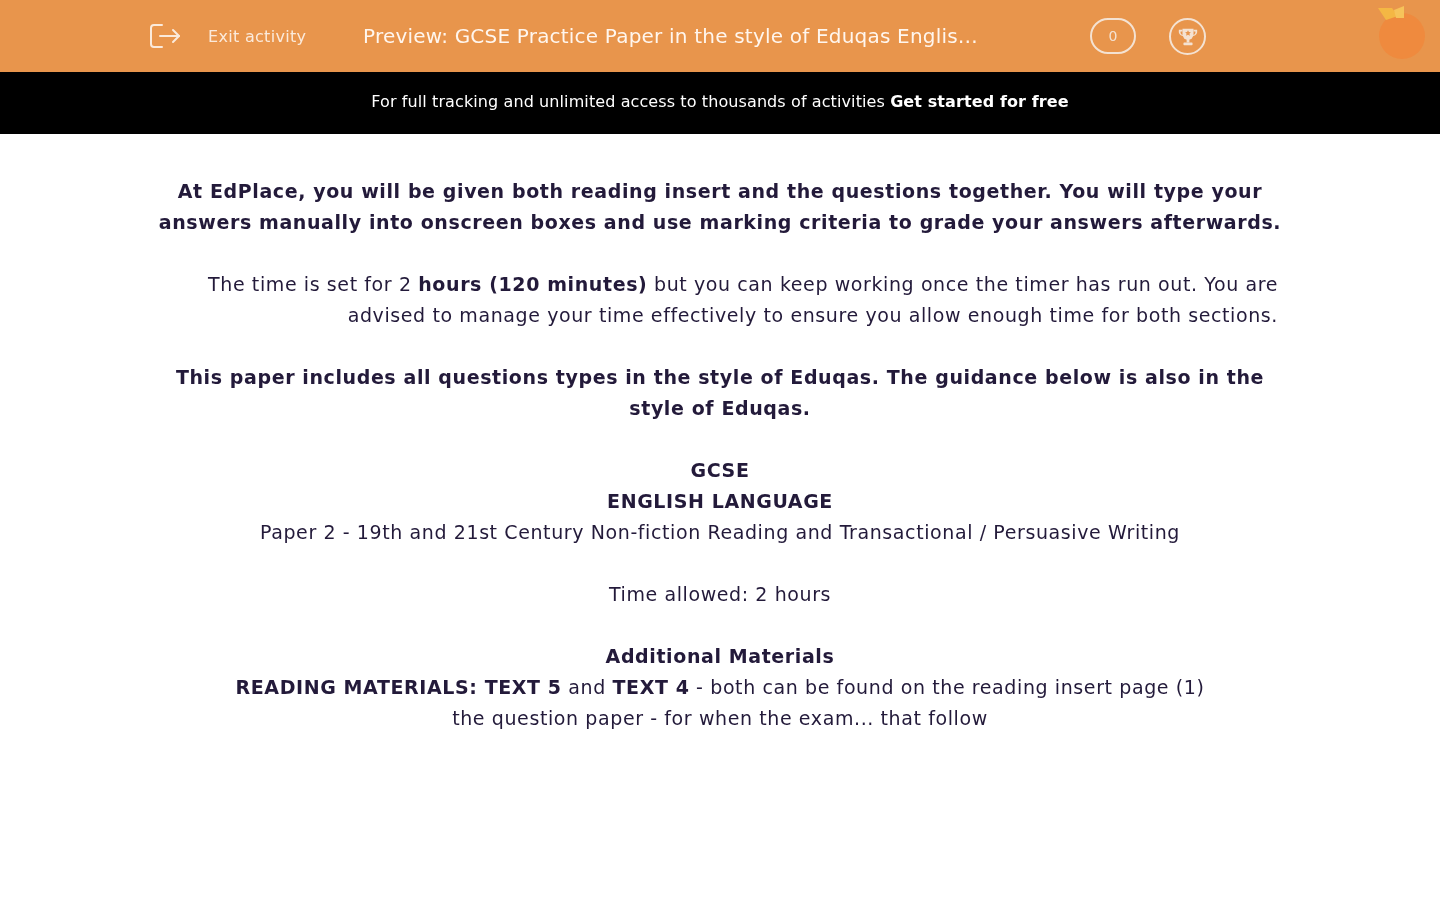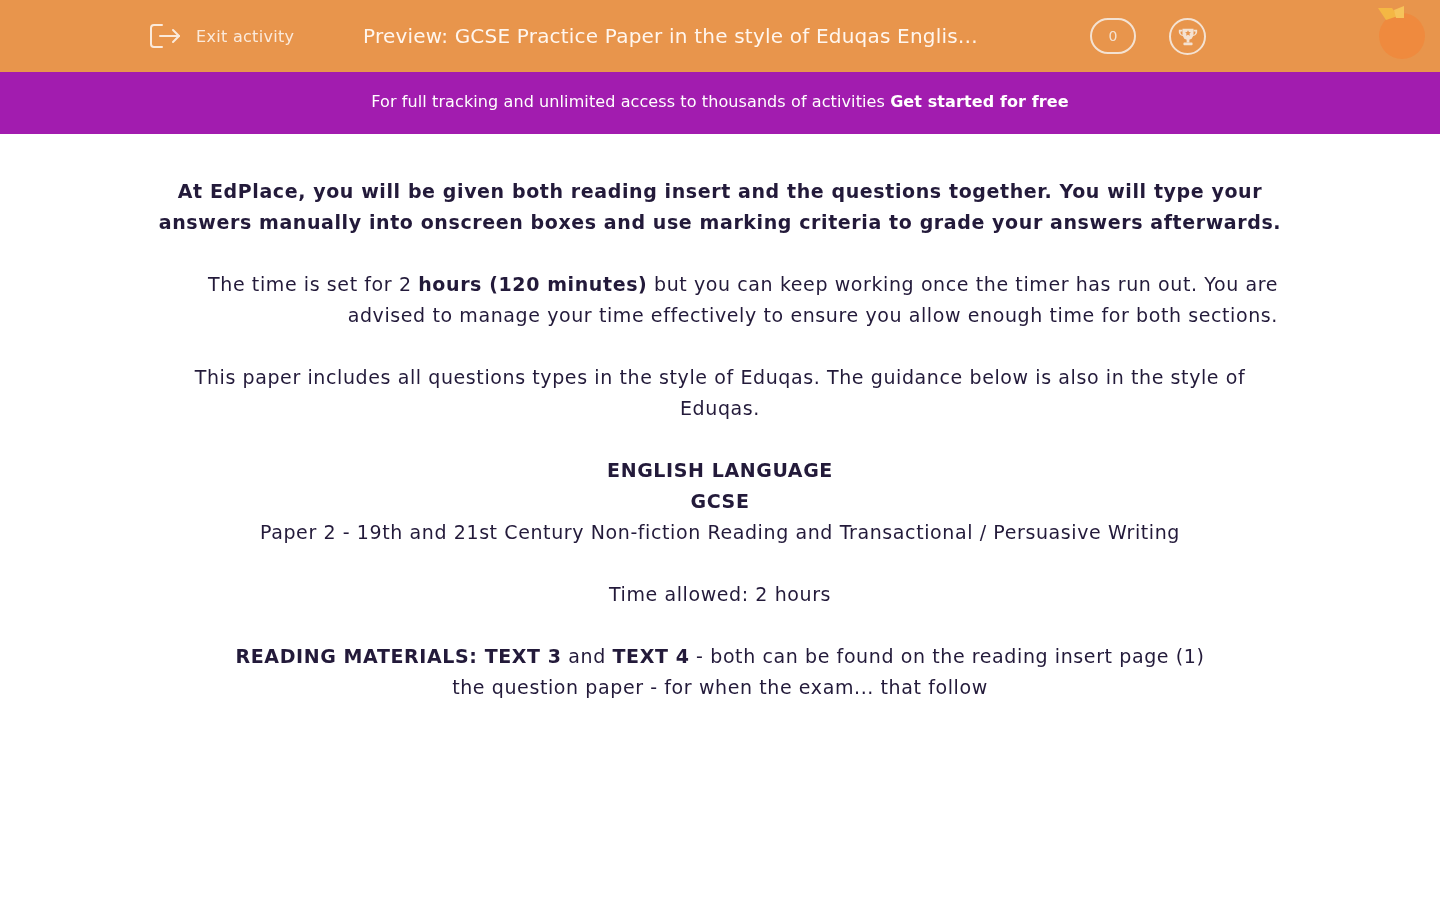--- a/index.html
+++ b/index.html
@@ -5,21 +5,21 @@
   * { box-sizing: border-box; margin: 0; padding: 0; }
   html, body { width: 1440px; height: 900px; overflow: hidden; background: #ffffff; }
   body { font-family: "DejaVu Sans", sans-serif; color: #231a3a; }
 
   .topbar {
     position: absolute; left: 0; top: 0; width: 1440px; height: 72px;
     background: #e8954c;
   }
   .exit {
     position: absolute; left: 148px; top: 20px; height: 32px;
-    display: flex; align-items: center; gap: 14px; cursor: pointer;
+    display: flex; align-items: center; gap: 26px; cursor: pointer;
     color: #fbeadb; font-size: 16px; letter-spacing: 0.3px;
   }
   .exit svg { width: 34px; height: 30px; }
   .title {
     position: absolute; left: 363px; top: 22px; width: 625px;
     color: #fff6ee; font-size: 20px; white-space: nowrap; overflow: hidden;
     text-overflow: ellipsis; letter-spacing: 0.2px; line-height: 28px;
   }
   .score {
     position: absolute; left: 1090px; top: 18px; width: 46px; height: 36px;
@@ -29,21 +29,21 @@
   .trophy {
     position: absolute; left: 1169px; top: 18px; width: 37px; height: 37px;
     border: 2px solid #f4e2d2; border-radius: 50%;
     display: flex; align-items: center; justify-content: center;
   }
   .trophy svg { width: 22px; height: 22px; }
   .logo { position: absolute; left: 1374px; top: 4px; width: 56px; height: 56px; }
 
   .banner {
     position: absolute; left: 0; top: 72px; width: 1440px; height: 62px;
-    background: #a21caf; color: #ffffff; text-align: center;
+    background: #000000; color: #ffffff; text-align: center;
     font-size: 16px; line-height: 60px; letter-spacing: 0.1px;
   }
   .banner b { font-weight: bold; cursor: pointer; }
 
   .content {
     position: absolute; left: 140px; top: 176px; width: 1160px;
     text-align: center; font-size: 19px; line-height: 31px;
     letter-spacing: 0.6px; color: #231a3a;
   }
   .content p { margin-bottom: 31px; }
@@ -83,22 +83,23 @@
 
 <div class="banner">
   <span>For full tracking and unlimited access to thousands of activities </span><b>Get started for free</b>
 </div>
 
 <div class="content">
   <p style="padding:0 10px;"><b>At EdPlace, you will be given both reading insert and the questions together. You will type your answers manually into onscreen boxes and use marking criteria to grade your answers afterwards.</b></p>
   <p style="padding:0 22px;text-align:right;">
     <span>The time is set for 2 </span><b>hours (120 minutes)</b><span> but you can keep working once the timer has run out. You are advised to manage your time effectively to ensure you allow enough time for both sections.</span>
   </p>
-  <p style="padding:0 20px;">This paper includes all questions types in the style of Eduqas. The guidance below is also in the style of Eduqas.</p>
+  <p style="padding:0 20px;font-weight:bold;">This paper includes all questions types in the style of Eduqas. The guidance below is also in the style of Eduqas.</p>
+  <p class="tight"><b>GCSE</b></p>
   <p class="tight"><b>ENGLISH LANGUAGE</b></p>
-  <p class="tight"><b>GCSE</b></p>
   <p>Paper 2 - 19th and 21st Century Non-fiction Reading and Transactional / Persuasive Writing</p>
   <p>Time allowed: 2 hours</p>
+  <p class="tight"><b>Additional Materials</b></p>
   <p class="tight">
-    <b>READING MATERIALS: TEXT 3</b><span> and </span><b>TEXT 4</b><span> - both can be found on the reading insert page (1)</span>
+    <b>READING MATERIALS: TEXT 5</b><span> and </span><b>TEXT 4</b><span> - both can be found on the reading insert page (1)</span>
   </p>
   <p class="tight">the question paper - for when the exam... that follow</p>
 </div>
 
 </body></html>

